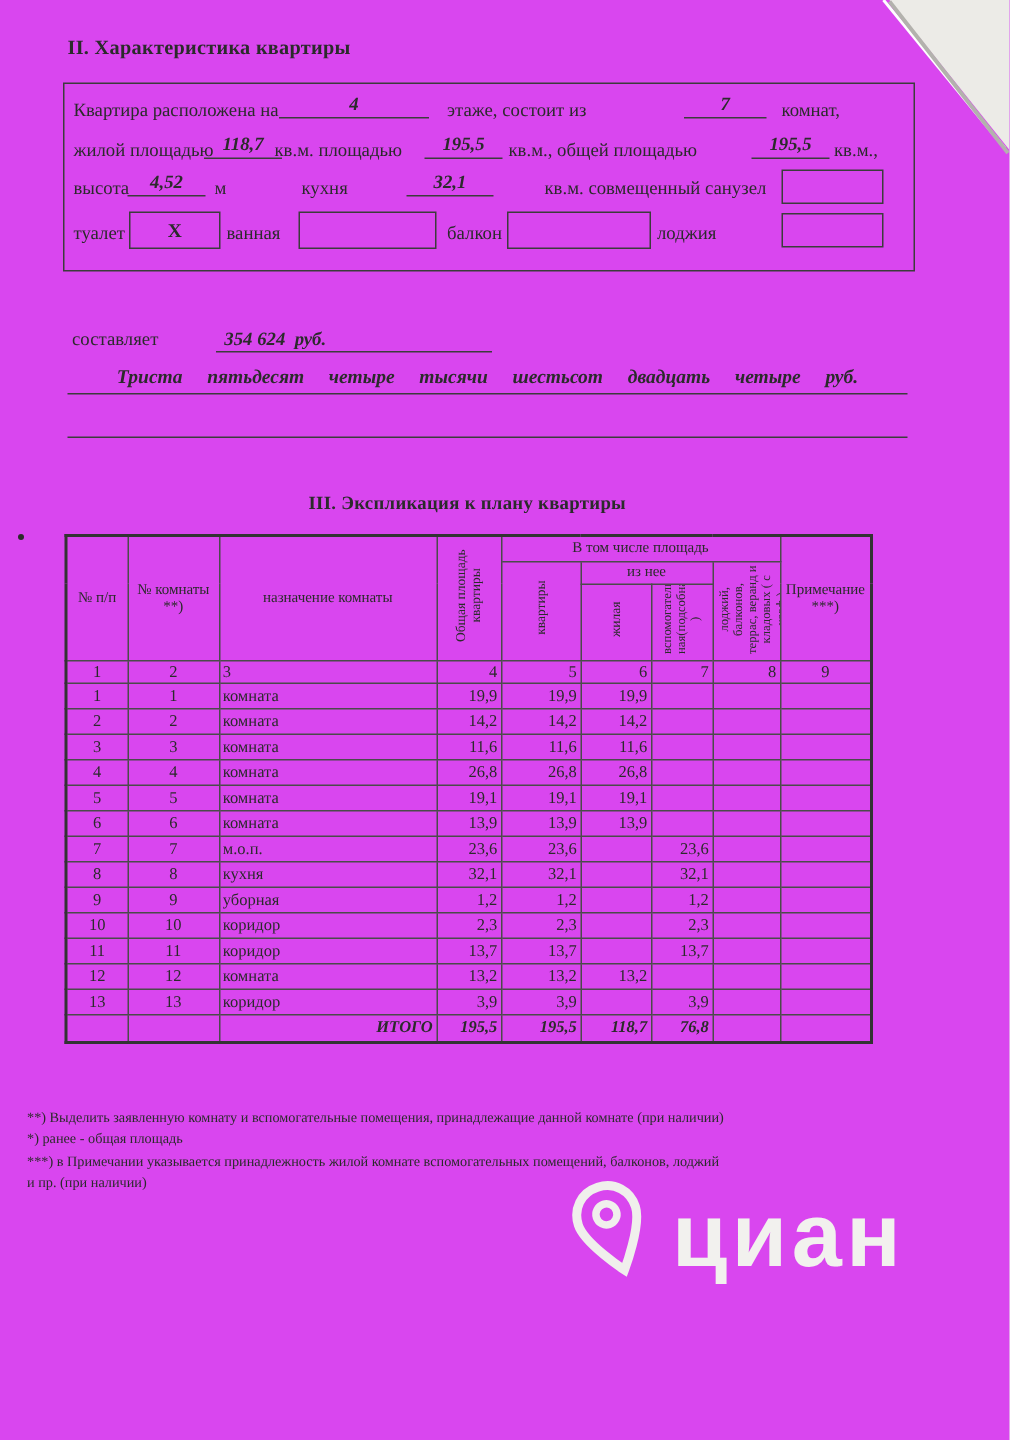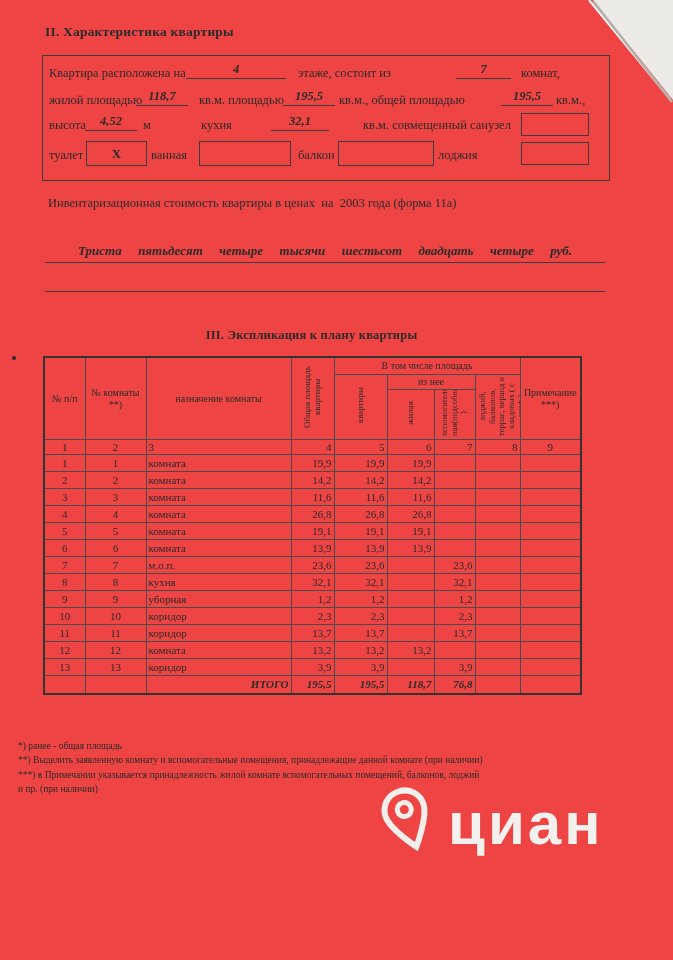--- a/index.html
+++ b/index.html
@@ -1,18 +1,18 @@
 <!DOCTYPE html>
 <html><head>
 <meta charset="utf-8">
 <style>
   html,body { margin:0; padding:0; background:#e9e9e9; }
   .page {
     position:relative; width:673px; height:960px; margin:0 auto;
-    background:#ef4444; color:#2b2b2b;
+    background:#d946ef; color:#2b2b2b;
     font-family:"Liberation Serif", serif; overflow:hidden;
   }
   .abs { position:absolute; }
   .sec-title { font-weight:bold; font-size:13.5px; letter-spacing:.2px; }
   .pre { white-space:pre; }
   .prel { white-space:pre-line; }
 
   
   .charbox { position:absolute; left:42px; top:55px; width:566px; height:124px; border:1.6px solid #3c3c3c; font-size:12.5px; }
   .cl-el { position:absolute; white-space:nowrap; }
@@ -78,21 +78,21 @@
   <div class="charbox" data-name="characteristics-box">
 
     <span class="cl-el" style="left:6px;  top:10px;" data-name="located-label">Квартира расположена на</span>
     <span class="uval" style="left:143px; top:6px; width:100px;" data-name="floor-value">4</span>
     <span class="cl-el" style="left:255px; top:10px;" data-name="floor-suffix">этаже, состоит из</span>
     <span class="uval" style="left:413px; top:6px; width:55px;" data-name="rooms-value">7</span>
     <span class="cl-el" style="left:478px; top:10px;" data-name="rooms-suffix">комнат,</span>
 
     <span class="cl-el" style="left:6px;  top:37px;" data-name="living-area-label">жилой площадью</span>
     <span class="uval" style="left:93px; top:33px; width:52px;" data-name="living-area-value">118,7</span>
-    <span class="cl-el" style="left:156px; top:37px;text-align:center;" data-name="area-label">кв.м. площадью</span>
+    <span class="cl-el" style="left:140px; top:37px;text-align:center;" data-name="area-label">кв.м. площадью</span>
     <span class="uval" style="left:240px; top:33px; width:52px;" data-name="area-value">195,5</span>
     <span class="cl-el pre" style="left:296px; top:37px;" data-name="total-area-label">кв.м.,  общей площадью</span>
     <span class="uval" style="left:458px; top:33px; width:52px;" data-name="total-area-value">195,5</span>
     <span class="cl-el" style="left:513px; top:37px;" data-name="total-area-suffix">кв.м.,</span>
 
     <span class="cl-el" style="left:6px;  top:62px;" data-name="height-label">высота</span>
     <span class="uval" style="left:42px; top:58px; width:52px;" data-name="height-value">4,52</span>
     <span class="cl-el" style="left:100px; top:62px;" data-name="height-unit">м</span>
     <span class="cl-el" style="left:158px; top:62px;" data-name="kitchen-label">кухня</span>
     <span class="uval" style="left:228px; top:58px; width:58px;" data-name="kitchen-area-value">32,1</span>
@@ -102,21 +102,23 @@
     <span class="cl-el" style="left:6px;  top:92px;" data-name="toilet-label">туалет</span>
     <span class="cbox" style="left:43px; top:85px; width:59px; height:23px; line-height:23px;" data-name="toilet-checkbox">X</span>
     <span class="cl-el" style="left:108px; top:92px;" data-name="bath-label">ванная</span>
     <span class="cbox" style="left:156px; top:85px; width:90px; height:23px;" data-name="bath-checkbox"></span>
     <span class="cl-el" style="left:255px; top:92px;" data-name="balcony-label">балкон</span>
     <span class="cbox" style="left:295px; top:85px; width:94px; height:23px;" data-name="balcony-checkbox"></span>
     <span class="cl-el" style="left:395px; top:92px;" data-name="loggia-label">лоджия</span>
     <span class="cbox" style="left:478px; top:86px; width:66px; height:21px;" data-name="loggia-checkbox"></span>
   </div>
 
-  <div class="abs pre" style="left:48px; top:196px; font-size:12.5px;" data-name="inventory-value-intro">Инвентаризационная стоимость квартиры в ценах  на  2003 года (форма 11а)</div>
+  <div class="abs" style="left:48px; top:219px; font-size:12.5px;" data-name="inventory-value-line">
+    <span data-name="inventory-amount-label">составляет</span><span class="inv-val pre" data-name="inventory-amount-value">354 624  руб.</span>
+  </div>
   <div class="words-line pre" data-name="inventory-amount-words">Триста  пятьдесят  четыре  тысячи  шестьсот  двадцать  четыре  руб.</div>
   <div class="hline2" data-name="horizontal-rule"></div>
 
   <div class="abs sec-title" style="left:43px; top:328px; width:537px; text-align:center; font-size:12.5px;" data-name="section3-title">III. Экспликация к плану квартиры</div>
 
   <div class="expl" data-name="explication-table-wrap">
     <table class="grid" data-name="explication-table">
       <colgroup>
         <col style="width:41px">
           <col style="width:61px">
@@ -313,22 +315,22 @@
             <td class="c6" data-name="table-cell">118,7</td>
             <td class="c7" data-name="table-cell">76,8</td>
             <td class="c8" data-name="table-cell"></td>
             <td class="c9" data-name="table-cell"></td>
           </tr>
         </tbody>
     </table>
   </div>
 
   <div class="footnotes" data-name="footnotes">
+      <div data-name="footnote-line">**)  Выделить заявленную комнату и вспомогательные помещения, принадлежащие данной комнате (при наличии)</div>
       <div data-name="footnote-line">*)   ранее - общая площадь</div>
-      <div data-name="footnote-line">**)  Выделить заявленную комнату и вспомогательные помещения, принадлежащие данной комнате (при наличии)</div>
       <div data-name="footnote-line">***) в Примечании указывается принадлежность жилой комнате вспомогательных помещений, балконов, лоджий</div>
       <div data-name="footnote-line">и пр. (при наличии)</div>
     </div>
 
   <div class="watermark" data-name="watermark">
     <svg width="52" height="70" viewBox="0 0 52 70" style="transform:rotate(-18deg);" data-name="map-pin-icon">
       <path d="M26 4 C14 4 6 13 6 24 C6 37 26 62 26 62 C26 62 46 37 46 24 C46 13 38 4 26 4 Z" fill="none" stroke="#f0efec" stroke-width="6"></path>
       <circle cx="26" cy="23" r="7" fill="none" stroke="#f0efec" stroke-width="5"></circle>
     </svg>
     <span class="wm-text" data-name="watermark-text">циан</span>

